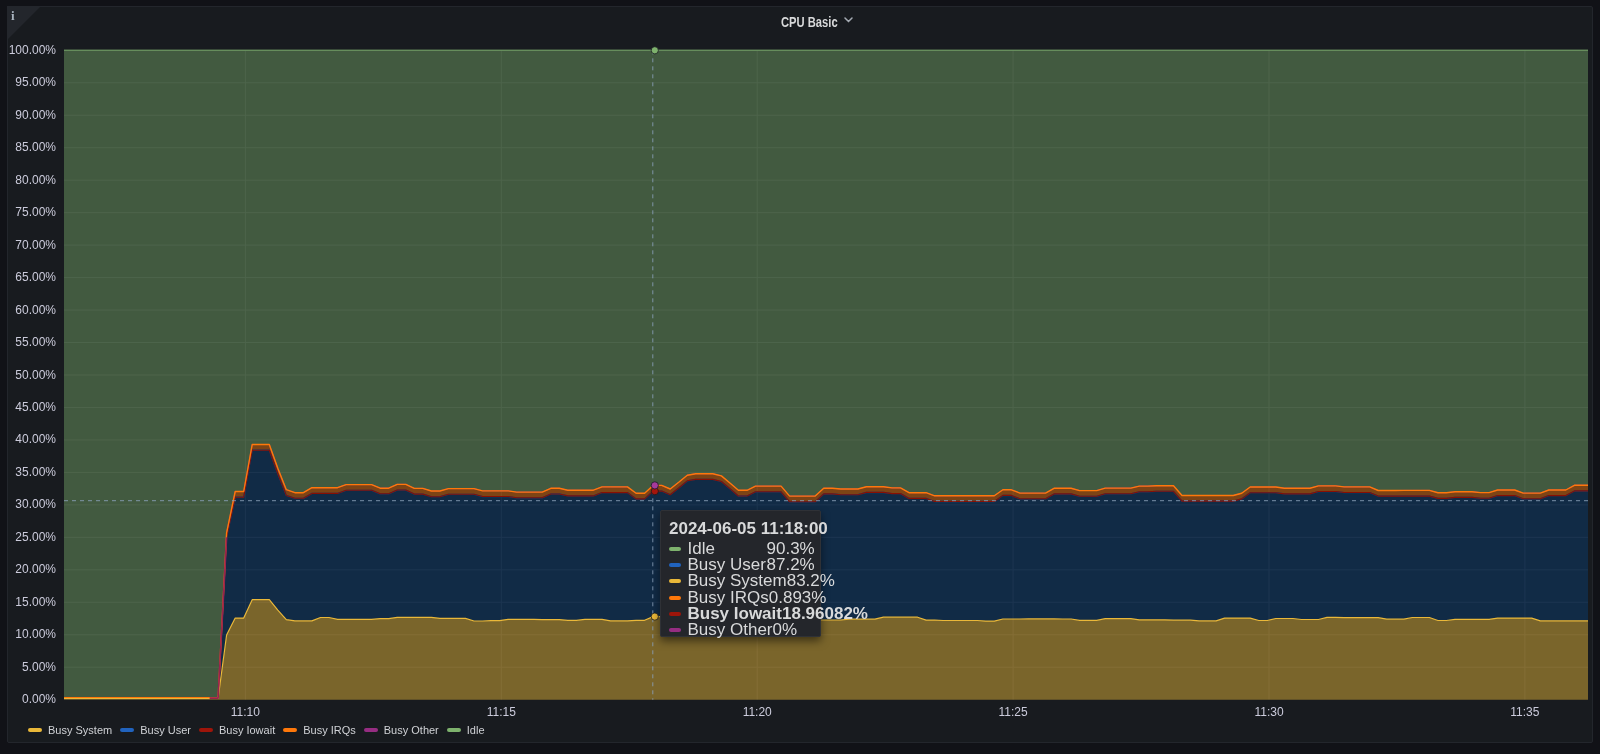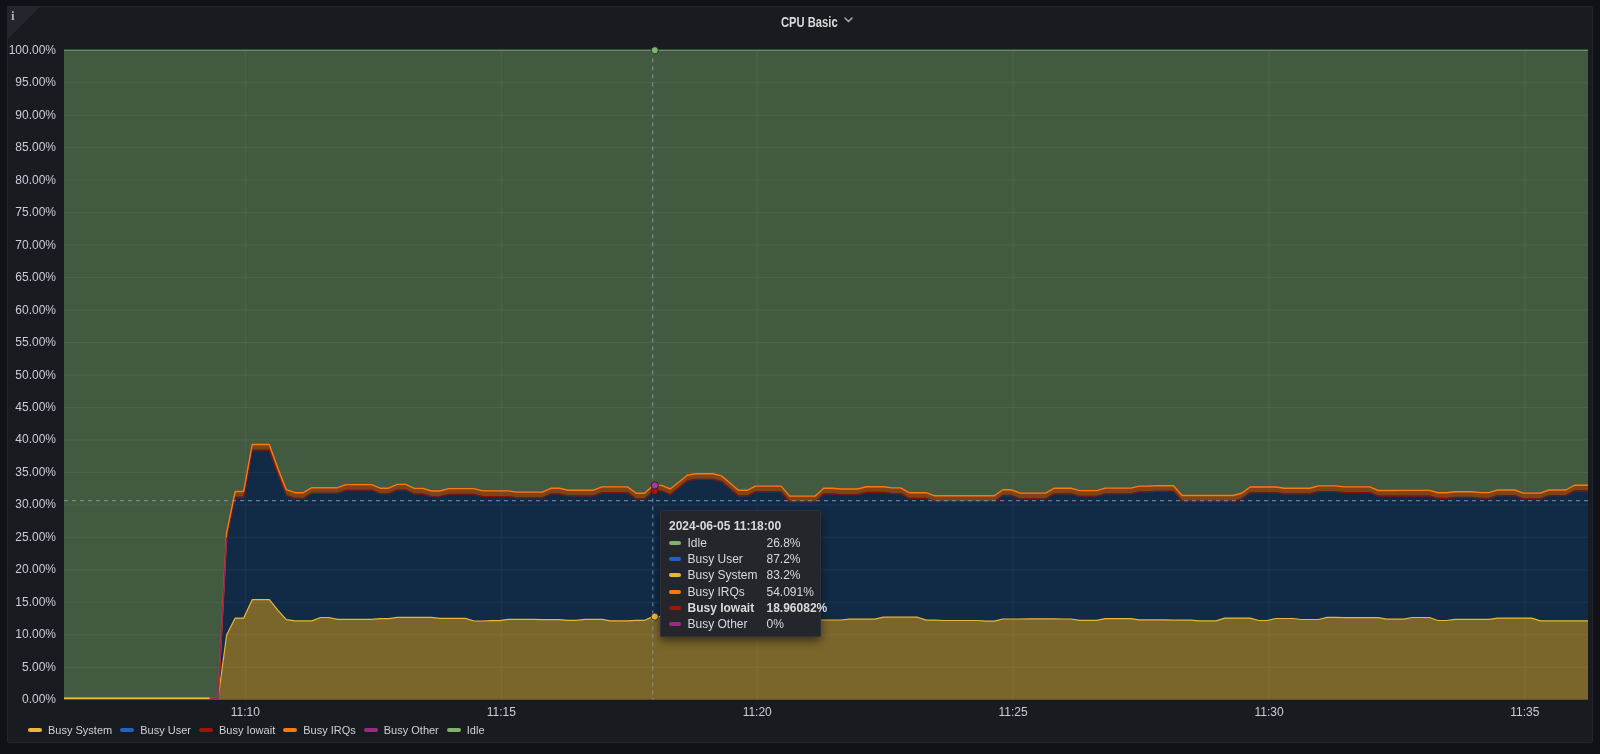--- a/index.html
+++ b/index.html
@@ -6,21 +6,21 @@
 .panel{position:absolute;left:7px;top:6px;width:1586px;height:737px;background:#181b1f;
  border:1px solid #23262c;border-radius:2px}
 .corner{position:absolute;left:7px;top:6px;width:0;height:0;
  border-top:34px solid #23262c;border-right:34px solid transparent}
 .cornerI{position:absolute;left:11px;top:8px;color:#aab4c0;font:bold 13px "Liberation Serif",serif}
 .title{position:absolute;left:781px;top:13.5px;color:#d8d9da;font-size:14px;font-weight:bold;
  transform:scaleX(.8);transform-origin:0 0;white-space:nowrap}
 .chev{position:absolute;left:844px;top:17px}
 .tooltip{position:absolute;left:660px;top:510px;width:161px;height:127px;background:#24262b;
  border:1px solid #2f3136;border-radius:2px;box-shadow:0 4px 8px rgba(0,0,0,.5);
- padding:8px 4px 6px 8px;color:#d8d9da;font-size:12px}
+ padding:8px 4px 6px 8px;color:#d8d9da;font-size:17px}
 .thead{font-weight:bold;margin-bottom:2px;white-space:nowrap}
 .trow{display:flex;align-items:center;height:16.2px;white-space:nowrap}
 .tpill{width:12px;height:4px;border-radius:2px;flex:0 0 12px;margin-right:6.5px}
 .tname{flex:0 0 79px}
 .tval{}
 .legend{position:absolute;left:28px;top:722px;display:flex;align-items:center;height:15px;
  color:#d0d2d6;font-size:11px}
 .litem{display:flex;align-items:center;margin-right:8px}
 .lpill{width:14px;height:4px;border-radius:2px;margin-right:6px}
 </style></head>
@@ -117,36 +117,36 @@
 <div class="cornerI">i</div>
 <div class="title">CPU Basic</div>
 <svg class="chev" width="9" height="6" viewBox="0 0 9 6">
     <path d="M1 1l3.5 3.5L8 1" fill="none" stroke="#a5abb3" stroke-width="1.5" stroke-linecap="round"></path>
   </svg>
 <div class="tooltip">
 <div class="thead">2024-06-05 11:18:00</div>
 <div class="trow">
       <span class="tpill" style="background:#7EB26D"></span>
       <span class="tname">Idle</span>
-      <span class="tval">26.8%</span>
+      <span class="tval">90.3%</span>
     </div>
 <div class="trow">
       <span class="tpill" style="background:#2163BE"></span>
       <span class="tname">Busy User</span>
       <span class="tval">87.2%</span>
     </div>
 <div class="trow">
       <span class="tpill" style="background:#EAB839"></span>
       <span class="tname">Busy System</span>
       <span class="tval">83.2%</span>
     </div>
 <div class="trow">
       <span class="tpill" style="background:#FF780A"></span>
       <span class="tname">Busy IRQs</span>
-      <span class="tval">54.091%</span>
+      <span class="tval">0.893%</span>
     </div>
 <div class="trow" style="font-weight:bold">
       <span class="tpill" style="background:#9E150A"></span>
       <span class="tname">Busy Iowait</span>
       <span class="tval">18.96082%</span>
     </div>
 <div class="trow">
       <span class="tpill" style="background:#962D82"></span>
       <span class="tname">Busy Other</span>
       <span class="tval">0%</span>

